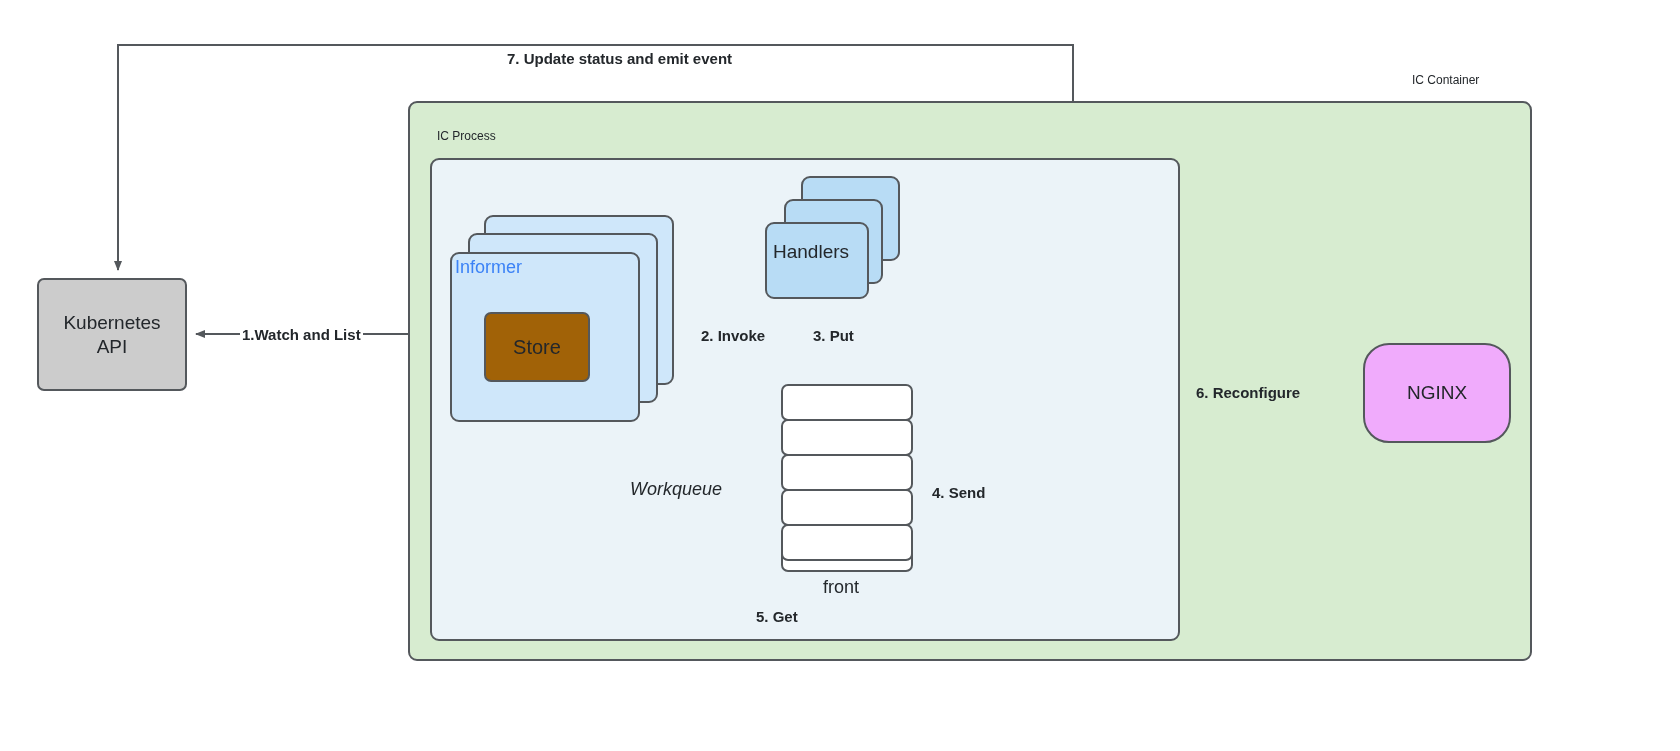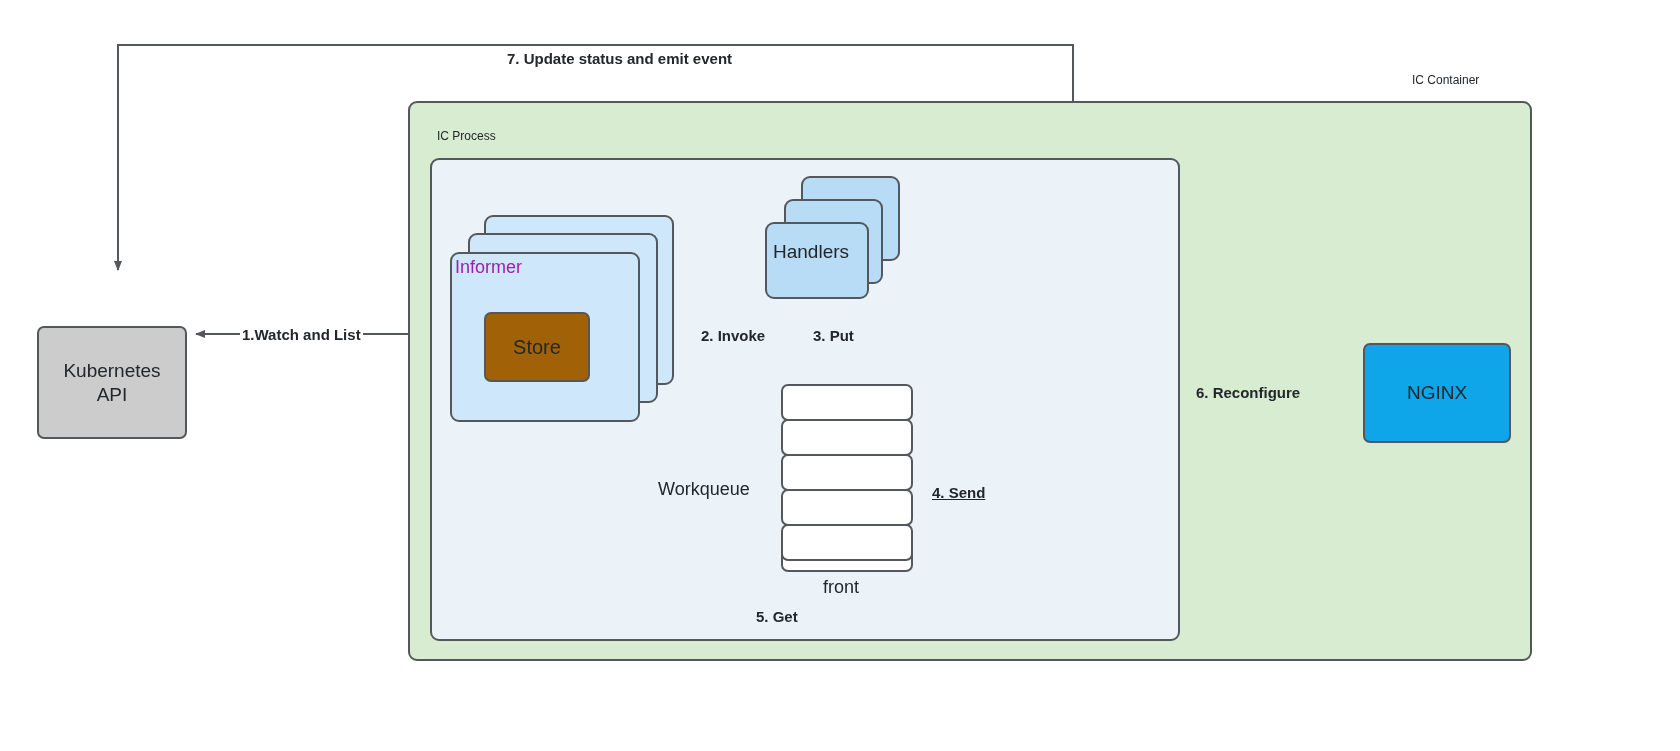--- a/index.html
+++ b/index.html
@@ -61,21 +61,21 @@
     box-sizing: border-box;
     border: 2px solid #54585c;
     border-radius: 9px;
     background: #b8dcf5;
   }
   .informer-card { background: #cfe7fa; }
 
   .stack-text-tl {
     position: absolute;
     font-size: 18px;
-    color: #a21caf;
+    color: #3b82f6;
     white-space: nowrap;
   }
   .stack-text-c {
     position: absolute;
     font-size: 19px;
     color: #23272b;
     white-space: nowrap;
     text-align: center;
   }
 
@@ -83,25 +83,25 @@
     background: #a16207;
     font-size: 20px;
   }
   .box-controller {
     background: #97cfee;
     font-size: 19px;
   }
   .box-k8s {
     background: #cccccc;
     font-size: 19px;
-    margin-top: 48px;
   }
   .box-nginx {
-    background: #0ea5e9;
-    font-size: 19px;
+    background: #f0abfc;
+    font-size: 19px;
+    border-radius: 26px;
   }
   .queue-cell {
     position: absolute;
     box-sizing: border-box;
     border: 2px solid #54585c;
     border-radius: 7px;
     background: #ffffff;
   }
   .plain-label {
     position: absolute;
@@ -179,35 +179,35 @@
   <div class="stack-card" style="left:765px; top:222px; width:104px; height:77px;"></div>
   <div class="stack-text-c" style="left:773px; top:241px;">Handlers</div>
 
   <div class="queue-cell" style="left:781px; top:384px; width:132px; height:37px;"></div>
   <div class="queue-cell" style="left:781px; top:419px; width:132px; height:37px;"></div>
   <div class="queue-cell" style="left:781px; top:454px; width:132px; height:37px;"></div>
   <div class="queue-cell" style="left:781px; top:489px; width:132px; height:37px;"></div>
   <div class="queue-cell" style="left:781px; top:535px; width:132px; height:37px;"></div>
   <div class="queue-cell" style="left:781px; top:524px; width:132px; height:37px;"></div>
 
-  <div class="plain-label" style="left:658px; top:479px;">Workqueue</div>
+  <div class="plain-label" style="left:630px; top:479px;font-style:italic;">Workqueue</div>
   <div class="plain-label" style="left:823px; top:577px;">front</div>
 
 
   <div class="node box-nginx" style="left:1363px; top:343px; width:148px; height:100px;">
     <div>NGINX</div>
   </div>
 
   <div class="edge-label" style="left:240px; top:326px;">1.Watch and List</div>
 
   <div class="edge-label on-blue" style="left:699px; top:327px;">2. Invoke</div>
 
   <div class="edge-label on-blue" style="left:811px; top:327px;">3. Put</div>
 
-  <div class="edge-label on-blue" style="left:930px; top:484px;text-decoration:underline;">4. Send</div>
+  <div class="edge-label on-blue" style="left:930px; top:484px;">4. Send</div>
 
   <div class="edge-label on-blue" style="left:754px; top:608px;">5. Get</div>
 
   <div class="edge-label on-green" style="left:1194px; top:384px;">6. Reconfigure</div>
 
   <div class="edge-label" style="left:505px; top:37px;margin-top:13px;">7. Update status and emit event</div>
 
 </div>
 
 </body></html>

